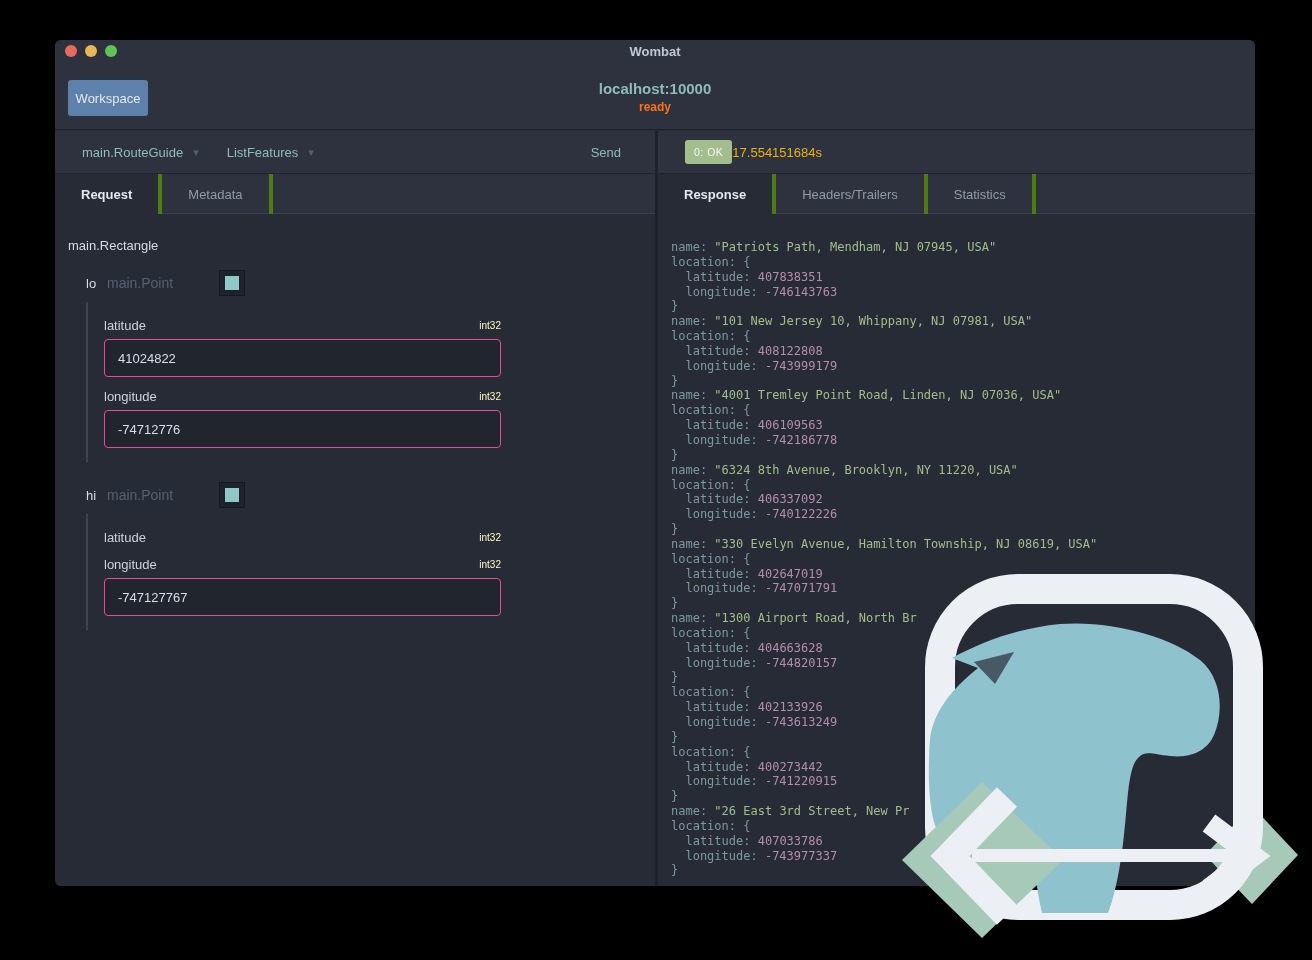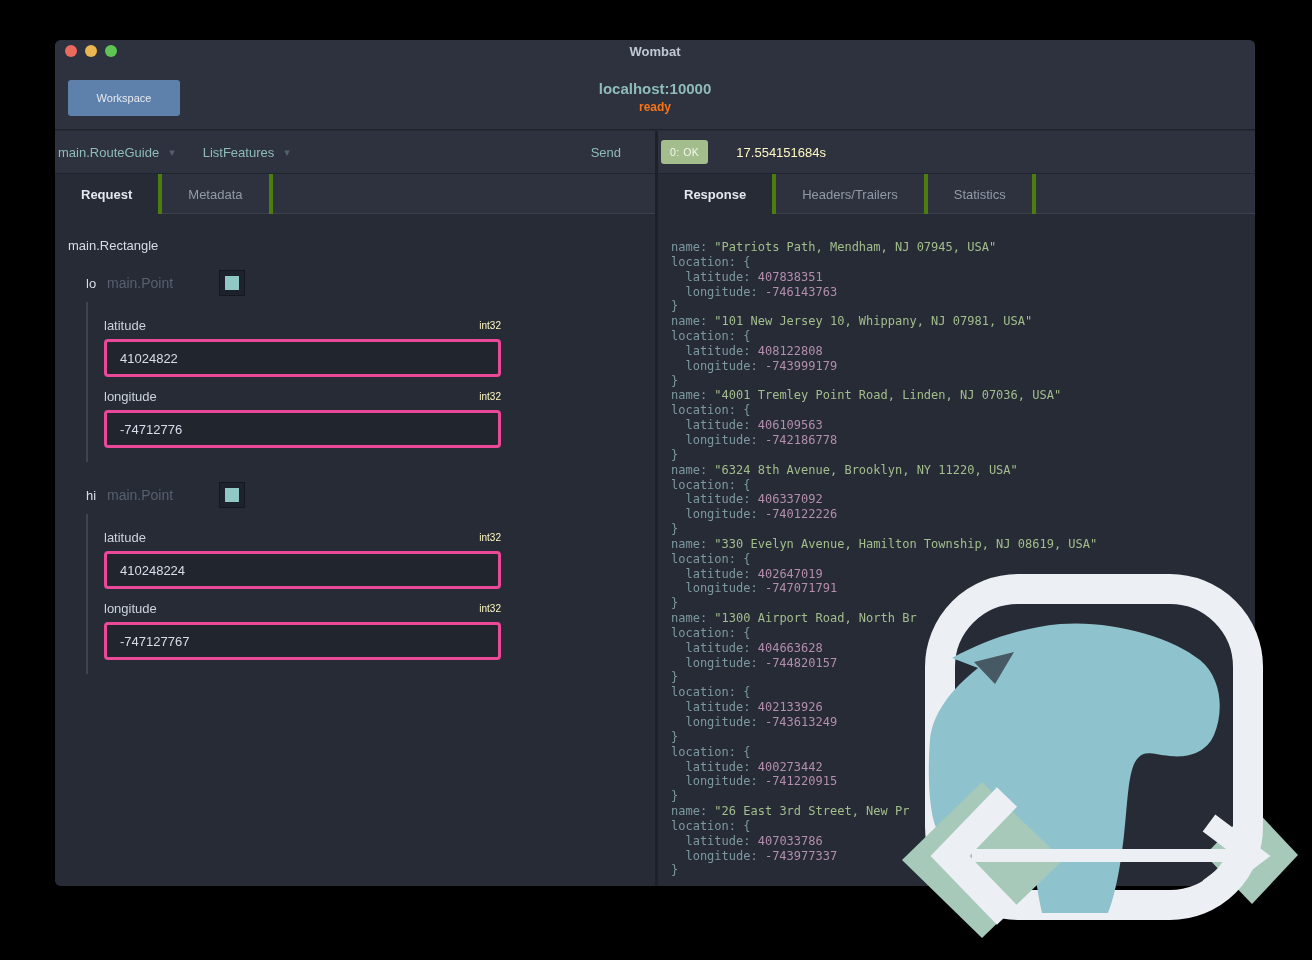--- a/index.html
+++ b/index.html
@@ -8,46 +8,46 @@
 
   .window { position:absolute; left:55px; top:40px; width:1200px; height:846px;
             background:#262b36; border-radius:6px; overflow:hidden; }
 
   
   .header { position:relative; height:90px; background:#2d323e; border-bottom:1px solid #1d2129; }
   .traffic { position:absolute; left:10px; top:5px; display:flex; gap:8px; }
   .dot { width:12px; height:12px; border-radius:50%; }
   .win-title { position:absolute; top:4px; left:0; width:100%; text-align:center;
                font-size:13px; font-weight:bold; color:#c2c8d2; }
-  .ws-btn { position:absolute; left:13px; top:40px; width:112px; height:36px;
-            background:#5e81ac; border-radius:3px; color:#e5eaf0; font-size:11px;
+  .ws-btn { position:absolute; left:13px; top:40px; width:80px; height:36px;
+            background:#5e81ac; border-radius:3px; color:#e5eaf0; font-size:13px;
             display:flex; align-items:center; justify-content:center; cursor:default; }
   .hostwrap { position:absolute; top:40px; left:0; width:100%; text-align:center; }
   .host { font-size:15px; font-weight:bold; color:#8fbcbb; }
   .ready { font-size:12px; color:#f97316; margin-top:3px; font-weight:bold; }
 
   
   .main { position:absolute; top:91px; bottom:0; left:0; right:0; display:flex; }
   .panel { display:flex; flex-direction:column; height:100%; }
   .panel.left  { width:600px; }
   .panel.right { width:597px; }
   .vdivider { width:3px; background:#1d212a; height:100%; }
 
   
   .toolbar { height:43px; background:#2d323e; border-bottom:1px solid #1f2430;
-             display:flex; align-items:center; padding:0 34px 0 3px; flex:none; }
+             display:flex; align-items:center; padding:0 34px 0 27px; flex:none; }
   .select { display:flex; align-items:center; gap:10px; color:#8fbcbb; font-size:13px; cursor:default; }
   .select + .select { margin-left:28px; }
   .chev { color:#565f6e; font-size:11px; }
   .spacer { flex:1; }
   .send { color:#8fbcbb; font-size:13px; cursor:default; }
 
   .badge { background:#a3be8c; color:#f4f7f0; font-size:10.5px; font-weight:normal;
            border-radius:3px; padding:6px 9px; letter-spacing:.5px; }
-  .duration { color:#fef9c3; font-size:13px; margin-left:28px;text-align:right; }
+  .duration { color:#eab308; font-size:13px; margin-left:0;text-align:right; }
 
   
   .tabstrip { height:40px; background:#2d323e; display:flex; border-bottom:1px solid #3a404c; flex:none; }
   .tab { display:flex; align-items:center; padding:0 26px; font-size:13px; color:#939aa6;
          border-right:4px solid #4d7c0f; cursor:default; margin-bottom:-1px; height:41px; }
   .tab.active { background:#262b36; color:#e4e8ee; font-weight:bold; }
 
   .content { flex:1; background:#262b36; position:relative; overflow:hidden; }
 
   
@@ -59,21 +59,21 @@
   .checkbox { width:26px; height:26px; margin-left:46px; background:#1d222c;
               border:1px solid #141821; display:flex; align-items:center; justify-content:center; }
   .checkbox .inner { width:14px; height:14px; background:#8fc8c5; }
   .group { margin-left:18px; border-left:2px solid #3d4450; padding:8px 0 14px 8px; margin-top:6px; }
   .lblrow { width:397px; display:flex; justify-content:space-between; align-items:center;
             margin-left:8px; margin-top:8px; }
   .lblrow.second { margin-top:12px; }
   .flabel { font-size:13px; color:#cdd3dd; }
   .fint { font-size:10px; color:#fef9c3;margin-left:16px; }
   .finput { display:block; width:397px; height:38px; margin-left:8px; margin-top:6px;
-            background:#20252e; border:3px solid #ec4899; border-radius:4px;
+            background:#20252e; border:1px solid #ec4899; border-radius:4px;
             color:#d8dee9; font-size:13px; padding:0 13px;
             font-family:"Liberation Sans", sans-serif; outline:none; }
   .ghead.second { margin-top:20px; }
 
   
   .resp { padding:26px 0 0 13px; font-family:"DejaVu Sans Mono", monospace;
           font-size:12px; line-height:14.85px; white-space:pre; }
   .k { color:#7d99a0; }
   .s { color:#a3be8c; }
   .n { color:#b48ead; }
@@ -147,21 +147,20 @@
               <span class="ftype">main.Point</span>
               <div class="checkbox">
                 <div class="inner"></div>
               </div>
             </div>
             <div class="group">
               <div class="lblrow">
                 <span class="flabel">latitude</span>
                 <span class="fint">int32</span>
               </div>
-              <input class="finput" value="410248224" style="">
               <div class="lblrow second">
                 <span class="flabel">longitude</span>
                 <span class="fint">int32</span>
               </div>
               <input class="finput" value="-747127767" style="">
             </div>
           </div>
       </div>
     </div>
 

